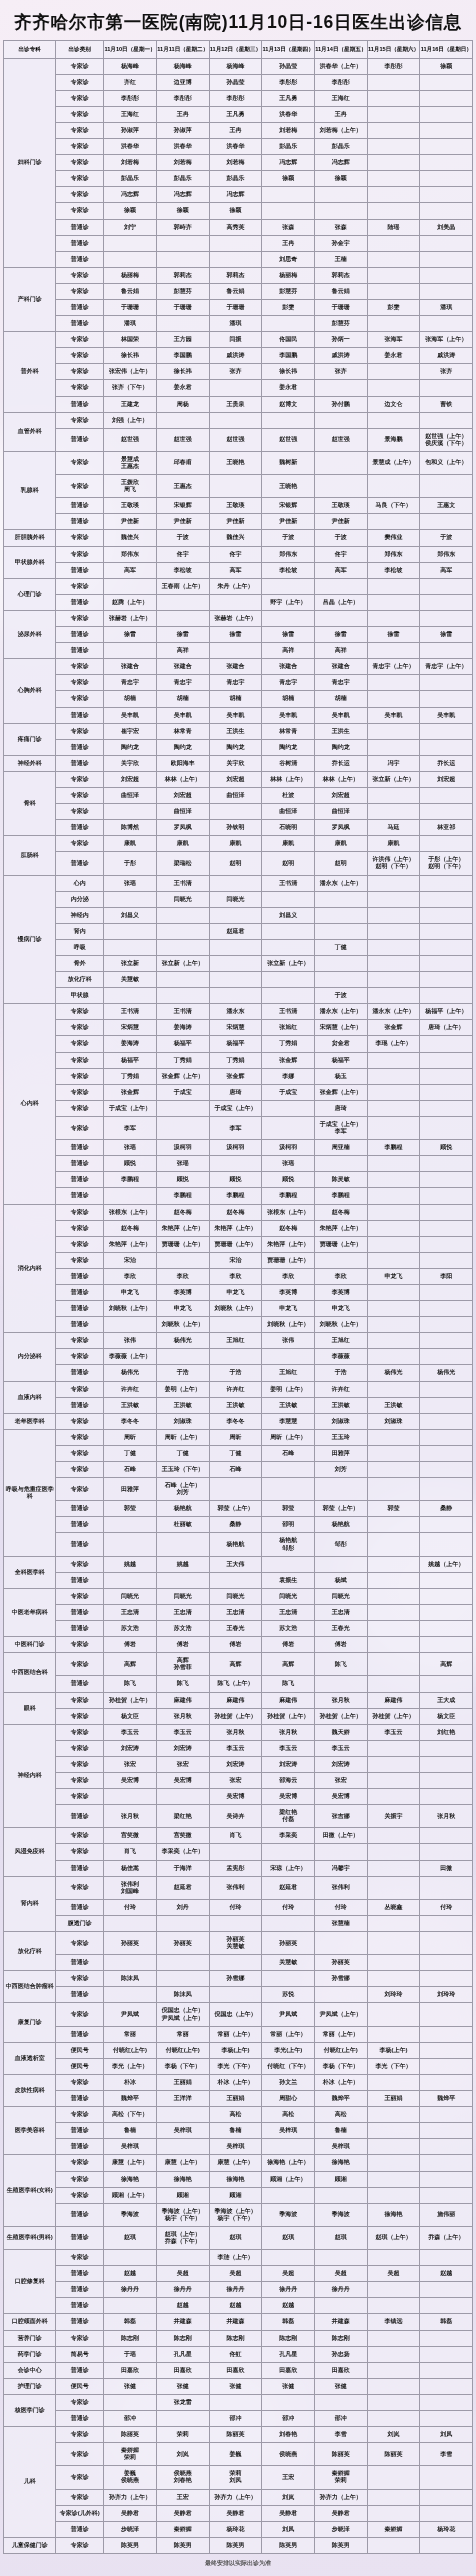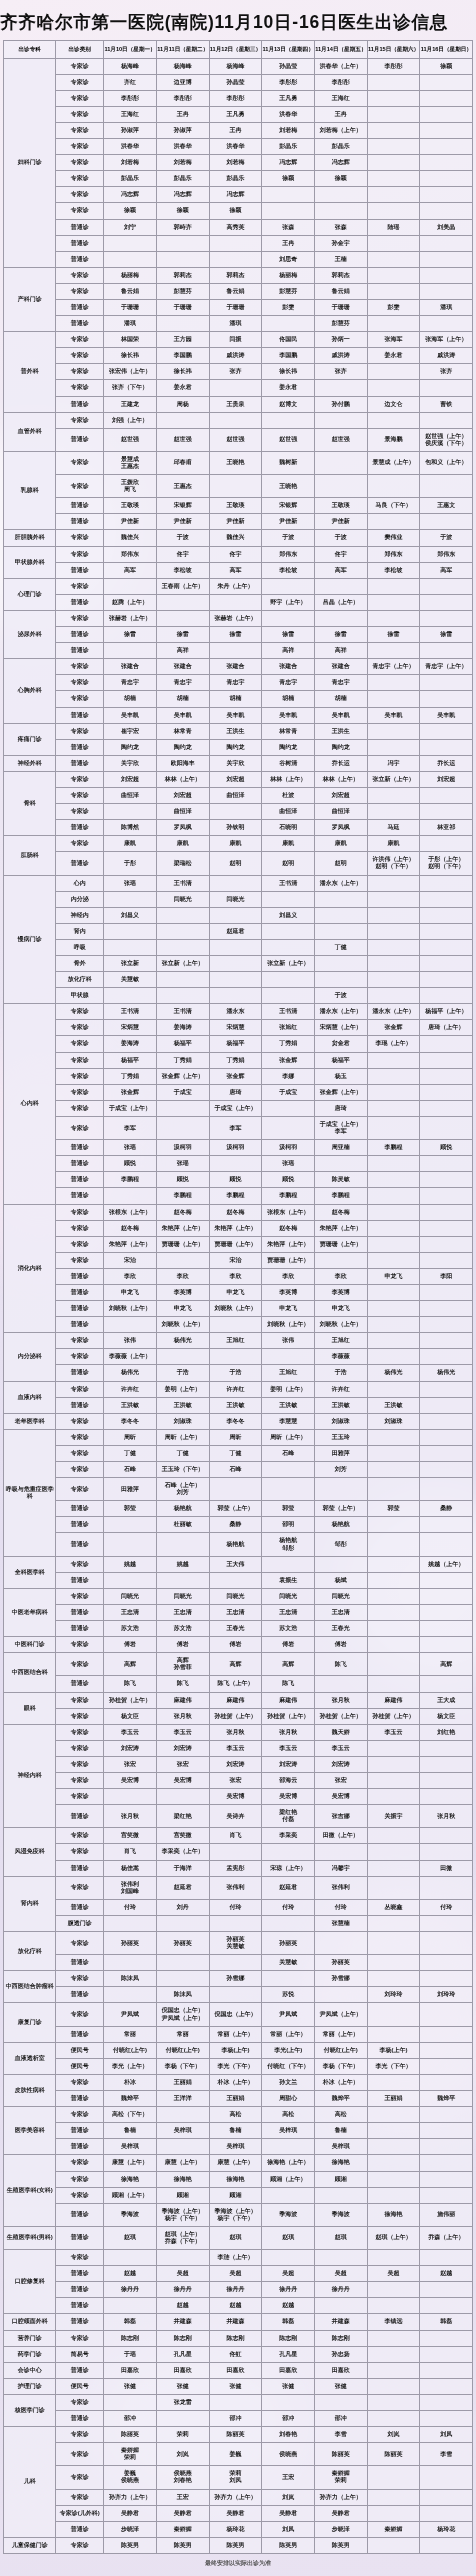--- a/index.html
+++ b/index.html
@@ -8,21 +8,21 @@
     font-family:"Liberation Sans","DejaVu Sans",sans-serif;
     background:linear-gradient(160deg,#f6eef6 0%,#ece6f3 30%,#e4def0 60%,#e9e2f1 100%);
   }
   .blob{position:absolute;border-radius:50%;pointer-events:none;filter:blur(24px);}
   .blob1{left:-71px;top:429px;width:206px;height:206px;background:rgba(255,255,255,.55);}
   .blob2{left:-48px;top:1032px;width:175px;height:238px;background:rgba(250,235,245,.6);}
   .blob3{right:-56px;top:1493px;width:191px;height:191px;background:rgba(255,255,255,.5);}
   .blob4{right:-32px;top:1890px;width:206px;height:238px;background:rgba(248,238,248,.65);}
   .blob5{left:95px;top:2343px;width:206px;height:159px;background:rgba(255,255,255,.4);}
   .page-title{
-    text-align:left;font-size:17.5px;font-weight:bold;color:#111;
+    text-align:center;font-size:17.5px;font-weight:bold;color:#111;
     padding:9.5px 0 6.4px 0;letter-spacing:0.8px;position:relative;z-index:2;
   }
   table.sched{
     border-collapse:collapse;table-layout:fixed;width:470px;margin:0 3.2px;
     position:relative;z-index:2;background:rgba(241,239,248,.72);
   }
   .sched th,.sched td{
     border:0.8px solid #9d9aa8;
     font-size:6px;line-height:7.1px;color:#1a1a1a;
     text-align:center;vertical-align:middle;

